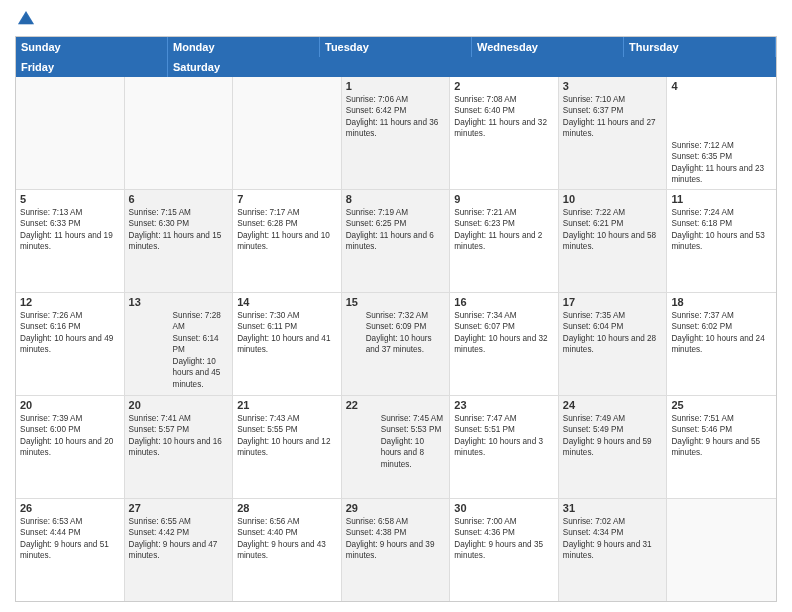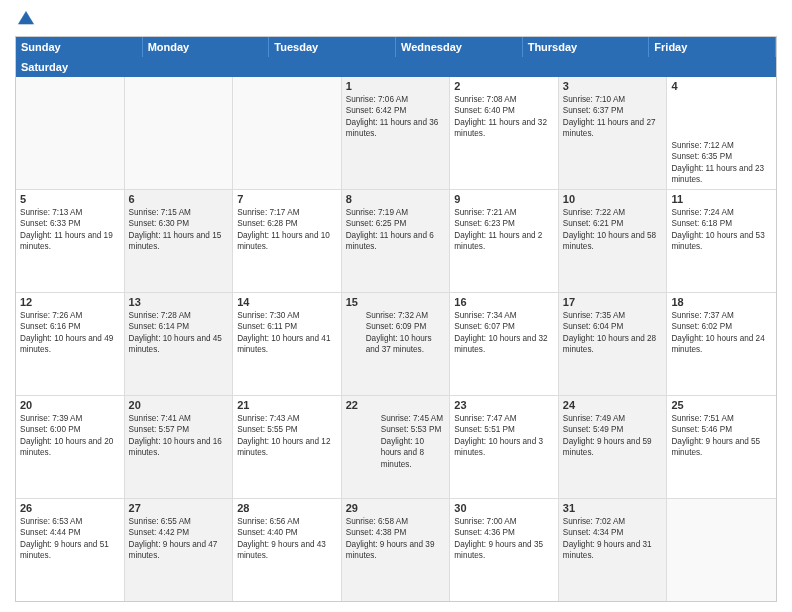--- a/index.html
+++ b/index.html
@@ -62,21 +62,21 @@
       color: #444;
     }
     .calendar {
       flex: 1;
       display: flex;
       flex-direction: column;
       border: 1px solid #ccc;
     }
     .cal-header-row {
       display: grid;
-      grid-template-columns: repeat(6, 1fr);
+      grid-template-columns: repeat(5, 1fr);
       background: #2a6db5;
     }
     .cal-header-cell {
       color: #fff;
       font-size: 11px;
       font-weight: bold;
       padding: 4px 5px;
       text-align: left;
       border-right: 1px solid #4a8dd5;
     }
@@ -224,21 +224,21 @@
         </div>
         <div class="cal-week">
           <div class="cal-cell">
             <span class="day-num">12</span>
             <div class="cell-text" style="white-space: pre-line;">Sunrise: 7:26 AM
 Sunset: 6:16 PM
 Daylight: 10 hours and 49 minutes.</div>
           </div>
           <div class="cal-cell shaded">
             <span class="day-num">13</span>
-            <div class="cell-text" style="white-space: pre-line;">Sunrise: 7:28 AM
+            <div class="cell-text" style="white-space: pre-line; margin-left: 44px;">Sunrise: 7:28 AM
 Sunset: 6:14 PM
 Daylight: 10 hours and 45 minutes.</div>
           </div>
           <div class="cal-cell">
             <span class="day-num">14</span>
             <div class="cell-text" style="white-space: pre-line;">Sunrise: 7:30 AM
 Sunset: 6:11 PM
 Daylight: 10 hours and 41 minutes.</div>
           </div>
           <div class="cal-cell shaded">

